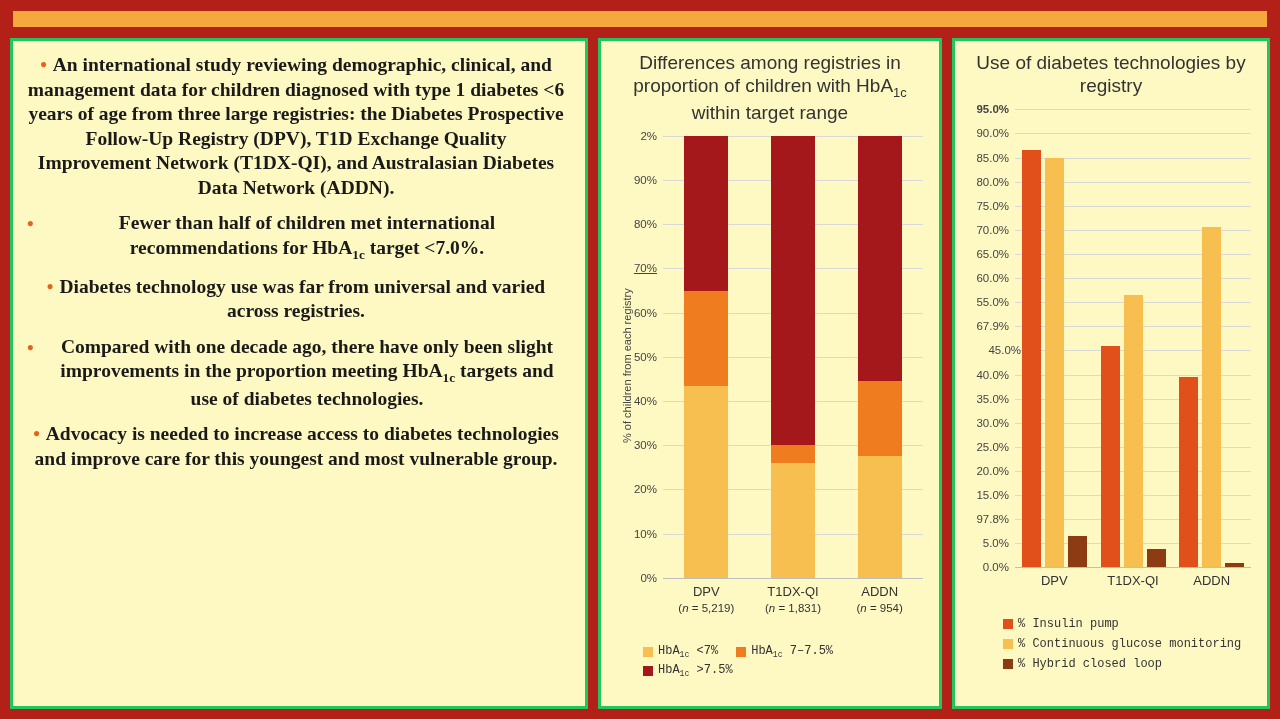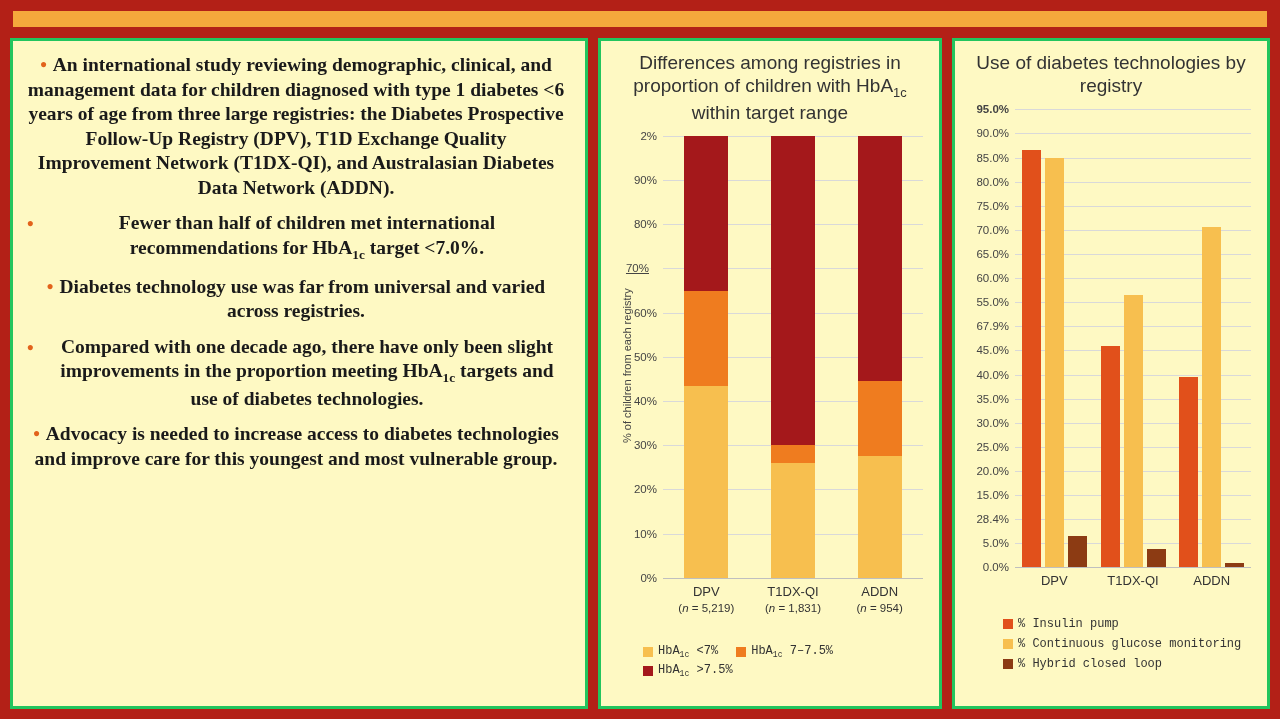--- a/index.html
+++ b/index.html
@@ -152,21 +152,21 @@
           <div class="ylabel" style="top: 361.6px; right: 274px;">20%</div>
           <div class="gridline" style="left: 54px; top: 317.4px; width: 260px;"></div>
           <div class="ylabel" style="top: 317.4px; right: 274px;">30%</div>
           <div class="gridline" style="left: 54px; top: 273.2px; width: 260px;"></div>
           <div class="ylabel" style="top: 273.2px; right: 274px;">40%</div>
           <div class="gridline" style="left: 54px; top: 229px; width: 260px;"></div>
           <div class="ylabel" style="top: 229px; right: 274px;">50%</div>
           <div class="gridline" style="left: 54px; top: 184.8px; width: 260px;"></div>
           <div class="ylabel" style="top: 184.8px; right: 274px;">60%</div>
           <div class="gridline" style="left: 54px; top: 140.6px; width: 260px;"></div>
-          <div class="ylabel" style="top: 140.6px; right: 282px; text-decoration: underline;">70%</div>
+          <div class="ylabel" style="top: 140.6px; right: 274px; text-decoration: underline;">70%</div>
           <div class="gridline" style="left: 54px; top: 96.4px; width: 260px;"></div>
           <div class="ylabel" style="top: 96.4px; right: 274px;">80%</div>
           <div class="gridline" style="left: 54px; top: 52.2px; width: 260px;"></div>
           <div class="ylabel" style="top: 52.2px; right: 274px;">90%</div>
           <div class="gridline" style="left: 54px; top: 8px; width: 260px;"></div>
           <div class="ylabel" style="top: 8px; right: 274px;">2%</div>
           <div class="axisline" style="left: 54px; top: 450px; width: 260px; height: 1px;"></div>
           <div class="bar" style="left: 75.3333px; top: 257.73px; width: 44px; height: 192.27px; background: rgb(247, 191, 79);"></div>
           <div class="bar" style="left: 75.3333px; top: 162.7px; width: 44px; height: 95.03px; background: rgb(239, 124, 31);"></div>
           <div class="bar" style="left: 75.3333px; top: 8px; width: 44px; height: 154.7px; background: rgb(164, 24, 27);"></div>
@@ -197,35 +197,35 @@
     </div>
 
     <div class="panel panel-right">
       <div class="chart-title">Use of diabetes technologies by registry</div>
       <div class="plot-wrap" id="plot2" style="height:512px;">
           <div class="gridline" style="left: 52px; top: 466px; width: 236px;"></div>
           <div class="ylabel" style="top: 466px; right: 250px;">0.0%</div>
           <div class="gridline" style="left: 52px; top: 441.895px; width: 236px;"></div>
           <div class="ylabel" style="top: 441.895px; right: 250px;">5.0%</div>
           <div class="gridline" style="left: 52px; top: 417.789px; width: 236px;"></div>
-          <div class="ylabel" style="top: 417.789px; right: 250px;">28.4%</div>
+          <div class="ylabel" style="top: 417.789px; right: 250px;">97.8%</div>
           <div class="gridline" style="left: 52px; top: 393.684px; width: 236px;"></div>
           <div class="ylabel" style="top: 393.684px; right: 250px;">15.0%</div>
           <div class="gridline" style="left: 52px; top: 369.579px; width: 236px;"></div>
           <div class="ylabel" style="top: 369.579px; right: 250px;">20.0%</div>
           <div class="gridline" style="left: 52px; top: 345.474px; width: 236px;"></div>
           <div class="ylabel" style="top: 345.474px; right: 250px;">25.0%</div>
           <div class="gridline" style="left: 52px; top: 321.368px; width: 236px;"></div>
           <div class="ylabel" style="top: 321.368px; right: 250px;">30.0%</div>
           <div class="gridline" style="left: 52px; top: 297.263px; width: 236px;"></div>
           <div class="ylabel" style="top: 297.263px; right: 250px; text-align: right;">35.0%</div>
           <div class="gridline" style="left: 52px; top: 273.158px; width: 236px;"></div>
           <div class="ylabel" style="top: 273.158px; right: 250px;">40.0%</div>
           <div class="gridline" style="left: 52px; top: 249.053px; width: 236px;"></div>
-          <div class="ylabel" style="top: 249.053px; right: 250px; margin-left: 28px;">45.0%</div>
+          <div class="ylabel" style="top: 249.053px; right: 238px; margin-left: 28px;">45.0%</div>
           <div class="gridline" style="left: 52px; top: 224.947px; width: 236px;"></div>
           <div class="ylabel" style="top: 224.947px; right: 250px;">67.9%</div>
           <div class="gridline" style="left: 52px; top: 200.842px; width: 236px;"></div>
           <div class="ylabel" style="top: 200.842px; right: 250px;">55.0%</div>
           <div class="gridline" style="left: 52px; top: 176.737px; width: 236px;"></div>
           <div class="ylabel" style="top: 176.737px; right: 250px;">60.0%</div>
           <div class="gridline" style="left: 52px; top: 152.632px; width: 236px;"></div>
           <div class="ylabel" style="top: 152.632px; right: 250px;">65.0%</div>
           <div class="gridline" style="left: 52px; top: 128.526px; width: 236px;"></div>
           <div class="ylabel" style="top: 128.526px; right: 250px;">70.0%</div>

